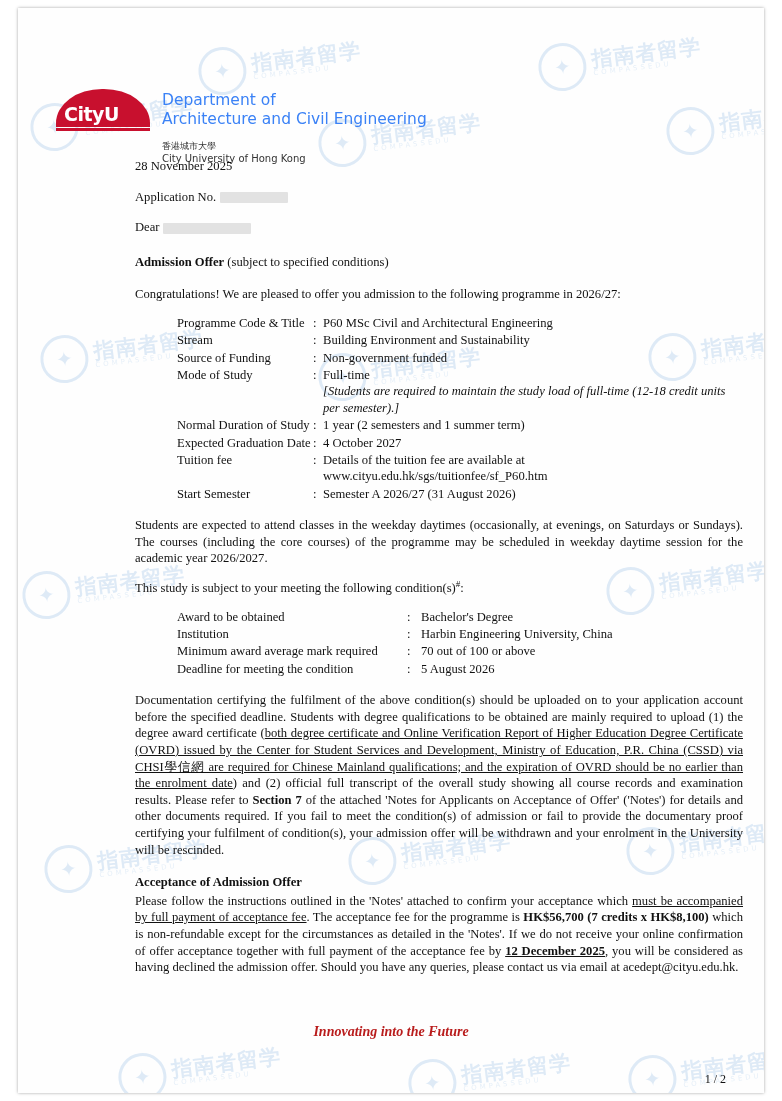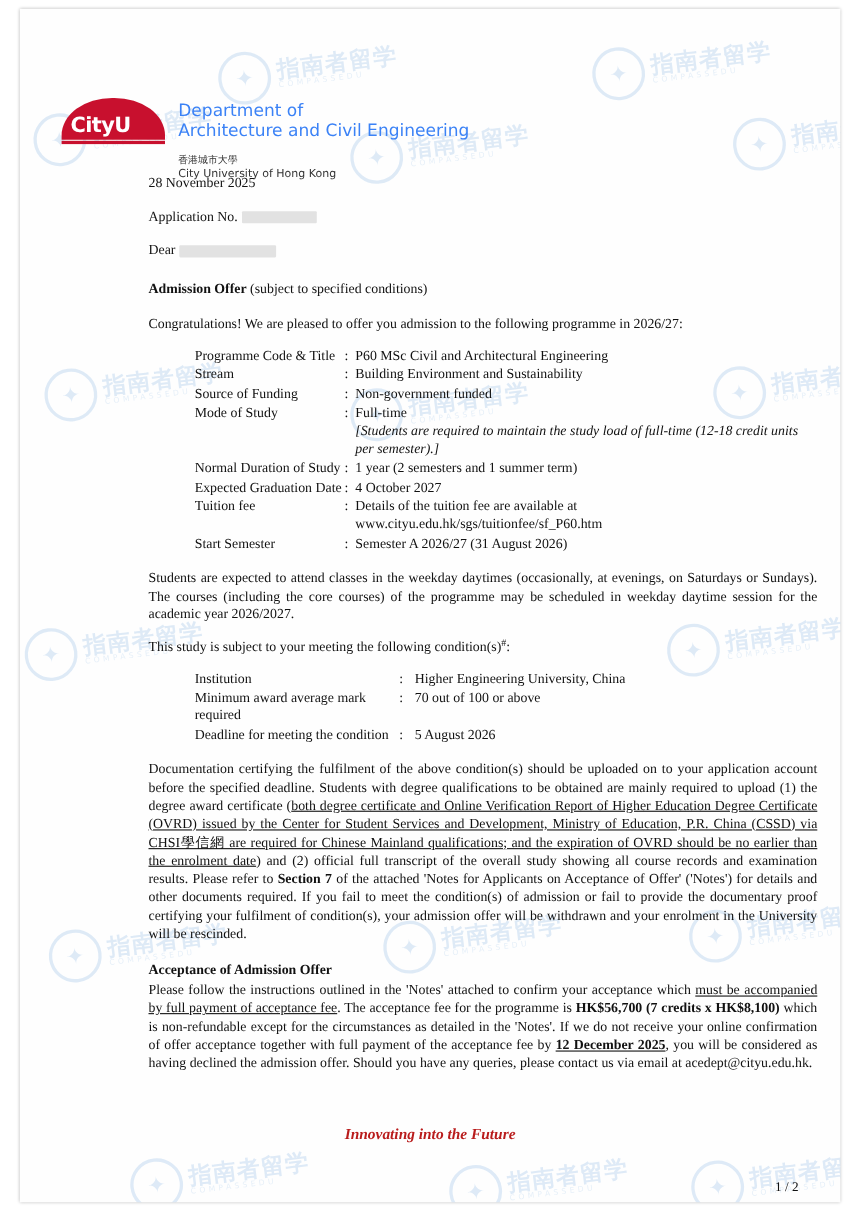--- a/index.html
+++ b/index.html
@@ -312,24 +312,29 @@
         </table>
 
       <div class="para-justify">Students are expected to attend classes in the weekday daytimes (occasionally, at evenings, on Saturdays or Sundays). The courses (including the core courses) of the programme may be scheduled in weekday daytime session for the academic year 2026/2027.</div>
 
       <div class="para">
         <span>This study is subject to your meeting the following condition(s)</span><span class="sup">#</span><span>:</span>
       </div>
 
       <table class="fields">
         <tbody>
+            <tr>
+          <td class="lbl" style="width:230px;">Award to be obtained</td>
+          <td class="col">:</td>
+          <td class="val">Bachelor's Degree</td>
+        </tr>
         <tr>
           <td class="lbl">Institution</td>
           <td class="col">:</td>
-          <td class="val">Higher Engineering University, China</td>
+          <td class="val">Harbin Engineering University, China</td>
         </tr>
         <tr>
           <td class="lbl">Minimum award average mark required</td>
           <td class="col">:</td>
           <td class="val">70 out of 100 or above</td>
         </tr>
         <tr>
           <td class="lbl">Deadline for meeting the condition</td>
           <td class="col">:</td>
           <td class="val">5 August 2026</td>

